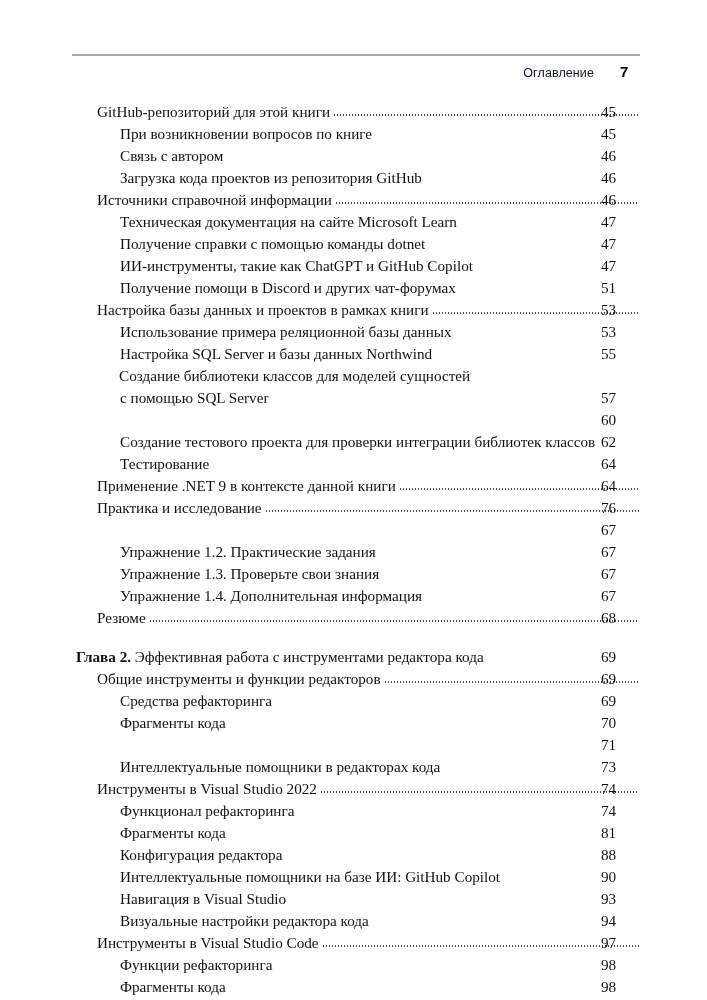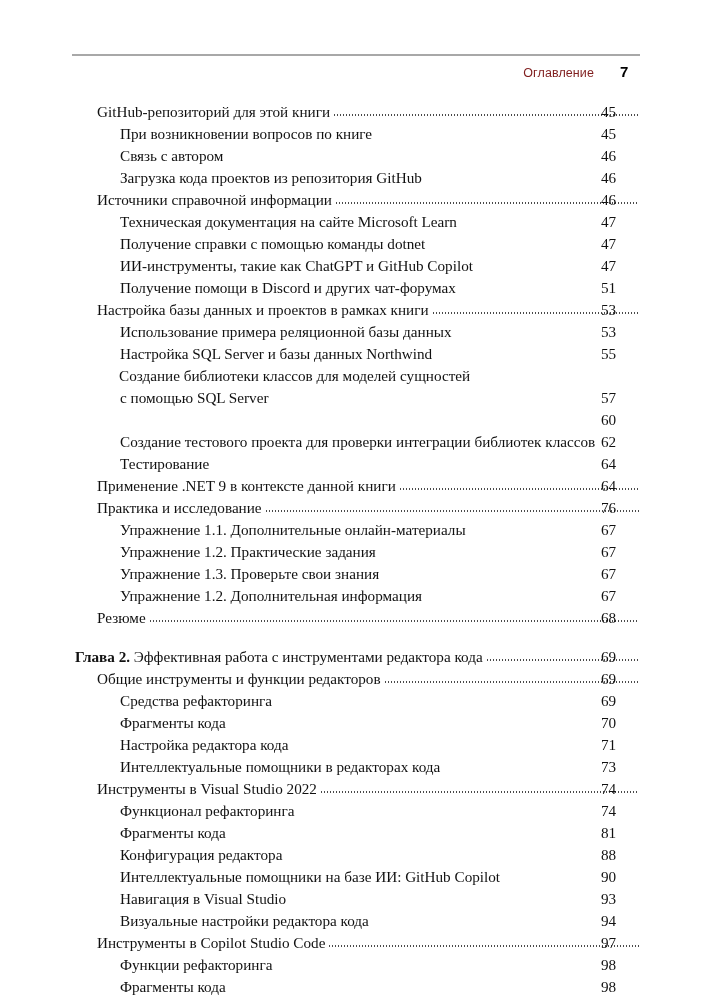--- a/index.html
+++ b/index.html
@@ -37,21 +37,21 @@
   }
   .header-line {
     display: flex;
     justify-content: flex-end;
     align-items: baseline;
     margin-top: 7px;
     font-family: "Liberation Sans", "DejaVu Sans", sans-serif;
   }
   .header-title {
     font-size: 12.5px;
-    color: #7f1d1d;
+    color: #0f172a;
     letter-spacing: .1px;
   }
   .header-pageno {
     font-size: 15px;
     font-weight: bold;
     color: #000000;
     margin-left: 26px;
     width: 20px;
     text-align: left;
   }
@@ -96,21 +96,21 @@
     background-position: left bottom;
   }
   .entry .pageno {
     flex: 0 0 auto;
     width: 67px;
     text-align: left;
     padding-left: 0px;
   }
 
   
-  .lvl-chapter { padding-left: 75px; }
+  .lvl-chapter { padding-left: 75px; flex-direction: column; }
   .lvl-1       { padding-left: 97px; }
   .lvl-2       { padding-left: 119px; flex-direction: column; }
 
   .entry .pageno { margin-left: auto; }
 
   
   .entry { padding-right: 67px; box-sizing: border-box; width: 707px; }
   .entry .pageno {
     position: absolute;
     left: 601px;
@@ -221,36 +221,35 @@
         <span class="label">Применение .NET 9 в контексте данной книги</span>
         <span class="leader"></span>
         <span class="pageno">64</span>
       </div>
       <div class="entry lvl-1">
         <span class="label">Практика и исследование</span>
         <span class="leader"></span>
         <span class="pageno">76</span>
       </div>
       <div class="entry lvl-2">
-        <span class="label">Упражнение 1.1. Дополнительные онлайн-материалы</span>
         <span class="leader"></span>
         <span class="pageno">67</span>
       </div>
       <div class="entry lvl-2">
         <span class="label">Упражнение 1.2. Практические задания</span>
         <span class="leader"></span>
         <span class="pageno">67</span>
       </div>
       <div class="entry lvl-2">
         <span class="label">Упражнение 1.3. Проверьте свои знания</span>
         <span class="leader"></span>
         <span class="pageno">67</span>
       </div>
       <div class="entry lvl-2">
-        <span class="label">Упражнение 1.2. Дополнительная информация</span>
+        <span class="label">Упражнение 1.4. Дополнительная информация</span>
         <span class="leader"></span>
         <span class="pageno">67</span>
       </div>
       <div class="entry lvl-1">
         <span class="label">Резюме</span>
         <span class="leader"></span>
         <span class="pageno">68</span>
       </div>
       <div class="entry lvl-chapter chapter">
         <span class="label"><span class="label-bold">Глава 2.</span><span> Эффективная работа с инструментами редактора кода</span></span>
@@ -266,21 +265,20 @@
         <span class="label">Средства рефакторинга</span>
         <span class="leader"></span>
         <span class="pageno">69</span>
       </div>
       <div class="entry lvl-2">
         <span class="label">Фрагменты кода</span>
         <span class="leader"></span>
         <span class="pageno">70</span>
       </div>
       <div class="entry lvl-2">
-        <span class="label">Настройка редактора кода</span>
         <span class="leader"></span>
         <span class="pageno">71</span>
       </div>
       <div class="entry lvl-2">
         <span class="label">Интеллектуальные помощники в редакторах кода</span>
         <span class="leader"></span>
         <span class="pageno">73</span>
       </div>
       <div class="entry lvl-1">
         <span class="label">Инструменты в Visual Studio 2022</span>
@@ -311,21 +309,21 @@
         <span class="label">Навигация в Visual Studio</span>
         <span class="leader"></span>
         <span class="pageno">93</span>
       </div>
       <div class="entry lvl-2">
         <span class="label">Визуальные настройки редактора кода</span>
         <span class="leader"></span>
         <span class="pageno">94</span>
       </div>
       <div class="entry lvl-1">
-        <span class="label">Инструменты в Copilot Studio Code</span>
+        <span class="label">Инструменты в Visual Studio Code</span>
         <span class="leader"></span>
         <span class="pageno">97</span>
       </div>
       <div class="entry lvl-2">
         <span class="label">Функции рефакторинга</span>
         <span class="leader"></span>
         <span class="pageno">98</span>
       </div>
       <div class="entry lvl-2">
         <span class="label">Фрагменты кода</span>

